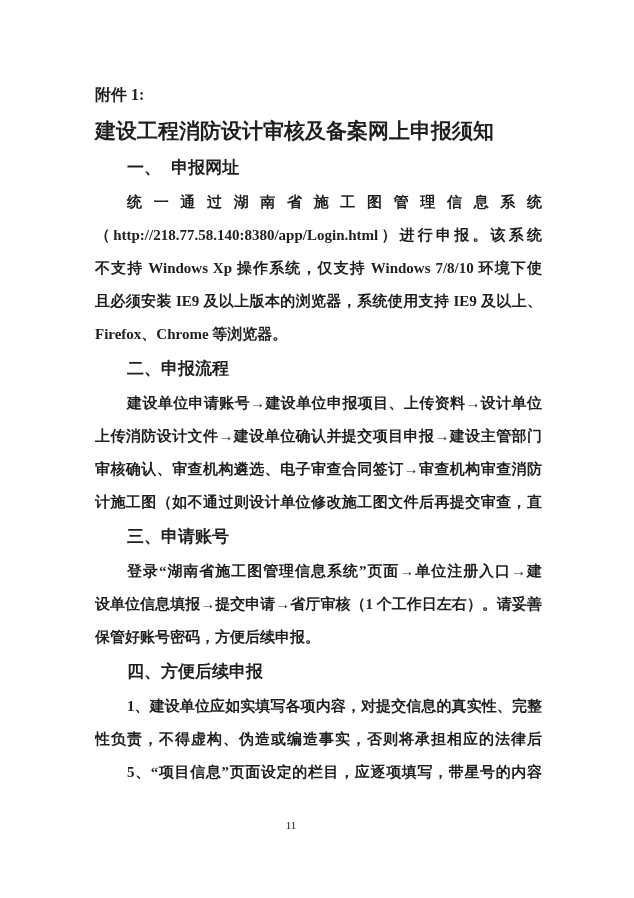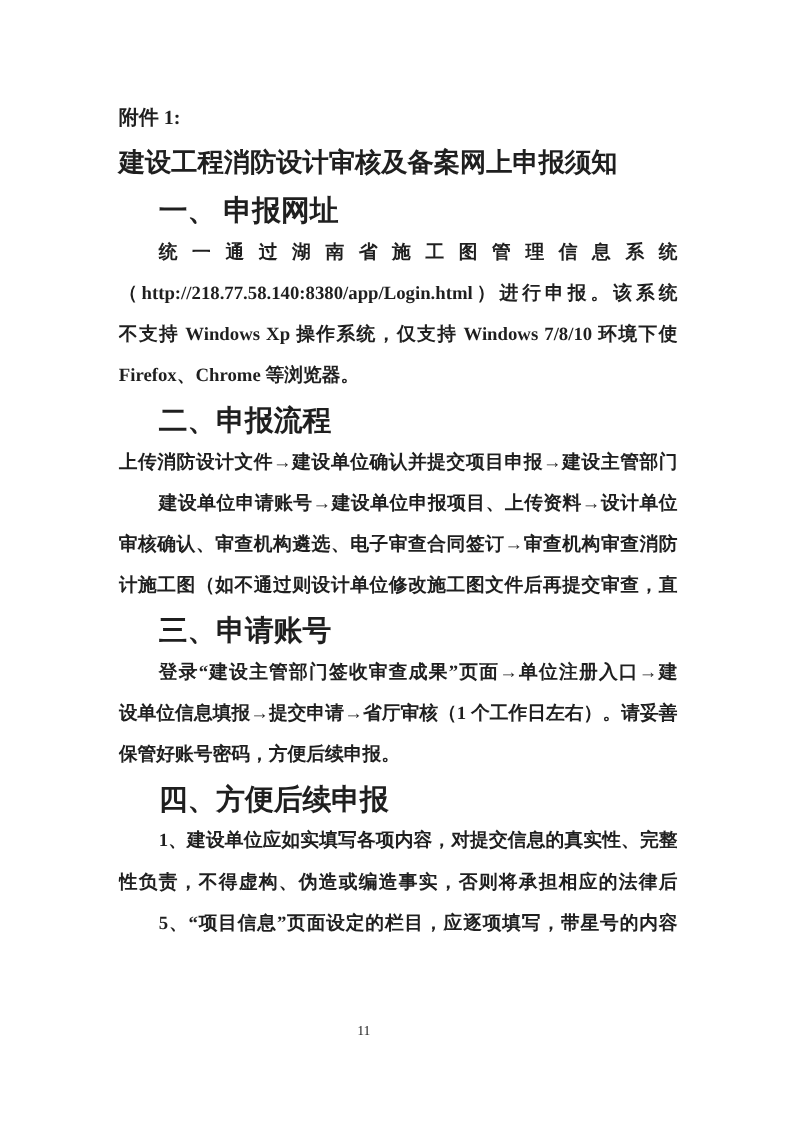--- a/index.html
+++ b/index.html
@@ -28,23 +28,23 @@
   }
   .doc-title {
     font-family:"Liberation Sans", sans-serif;
     font-weight:700;
     font-size:21px;
     height:38px;
     line-height:38px;
     white-space:nowrap;
   }
   .section-heading {
-    font-family:Liberation Serif, serif;
+    font-family:Liberation Mono, monospace;
     font-weight:700;
-    font-size:23px;
+    font-size:17px;
     height:36px;
     line-height:38px;
     padding-left:32px;
     overflow:hidden;
   }
   .line {
     font-family:"Liberation Serif", serif;
     font-size:15px;
     height:33px;
     line-height:33px;
@@ -73,30 +73,31 @@
   <div class="content">
 
     <div class="attachment-label">附件 1:</div>
 
     <div class="doc-title">建设工程消防设计审核及备案网上申报须知</div>
 
     <div class="section-heading">一、 申报网址</div>
     <div class="line spread">统一通过湖南省施工图管理信息系统</div>
     <div class="line fill">（http://218.77.58.140:8380/app/Login.html）进行申报。该系统</div>
     <div class="line fill">不支持 Windows Xp 操作系统，仅支持 Windows 7/8/10 环境下使用，</div>
+    <div class="line fill">且必须安装 IE9 及以上版本的浏览器，系统使用支持 IE9 及以上、</div>
     <div class="line">Firefox、Chrome 等浏览器。</div>
 
     <div class="section-heading">二、申报流程</div>
+    <div class="line first fill">建设单位申请账号→建设单位申报项目、上传资料→设计单位</div>
     <div class="line fill">上传消防设计文件→建设单位确认并提交项目申报→建设主管部门</div>
-    <div class="line first fill">建设单位申请账号→建设单位申报项目、上传资料→设计单位</div>
     <div class="line fill">审核确认、审查机构遴选、电子审查合同签订→审查机构审查消防设</div>
     <div class="line fill">计施工图（如不通过则设计单位修改施工图文件后再提交审查，直至</div>
 
     <div class="section-heading">三、申请账号</div>
-    <div class="line first fill">登录“建设主管部门签收审查成果”页面→单位注册入口→建</div>
+    <div class="line first fill">登录“湖南省施工图管理信息系统”页面→单位注册入口→建</div>
     <div class="line fill">设单位信息填报→提交申请→省厅审核（1 个工作日左右）。请妥善</div>
     <div class="line">保管好账号密码，方便后续申报。</div>
 
     <div class="section-heading">四、方便后续申报</div>
     <div class="line first fill">1、建设单位应如实填写各项内容，对提交信息的真实性、完整</div>
     <div class="line fill">性负责，不得虚构、伪造或编造事实，否则将承担相应的法律后果。</div>
     <div class="line first fill">5、“项目信息”页面设定的栏目，应逐项填写，带星号的内容</div>
 
   </div>
 

